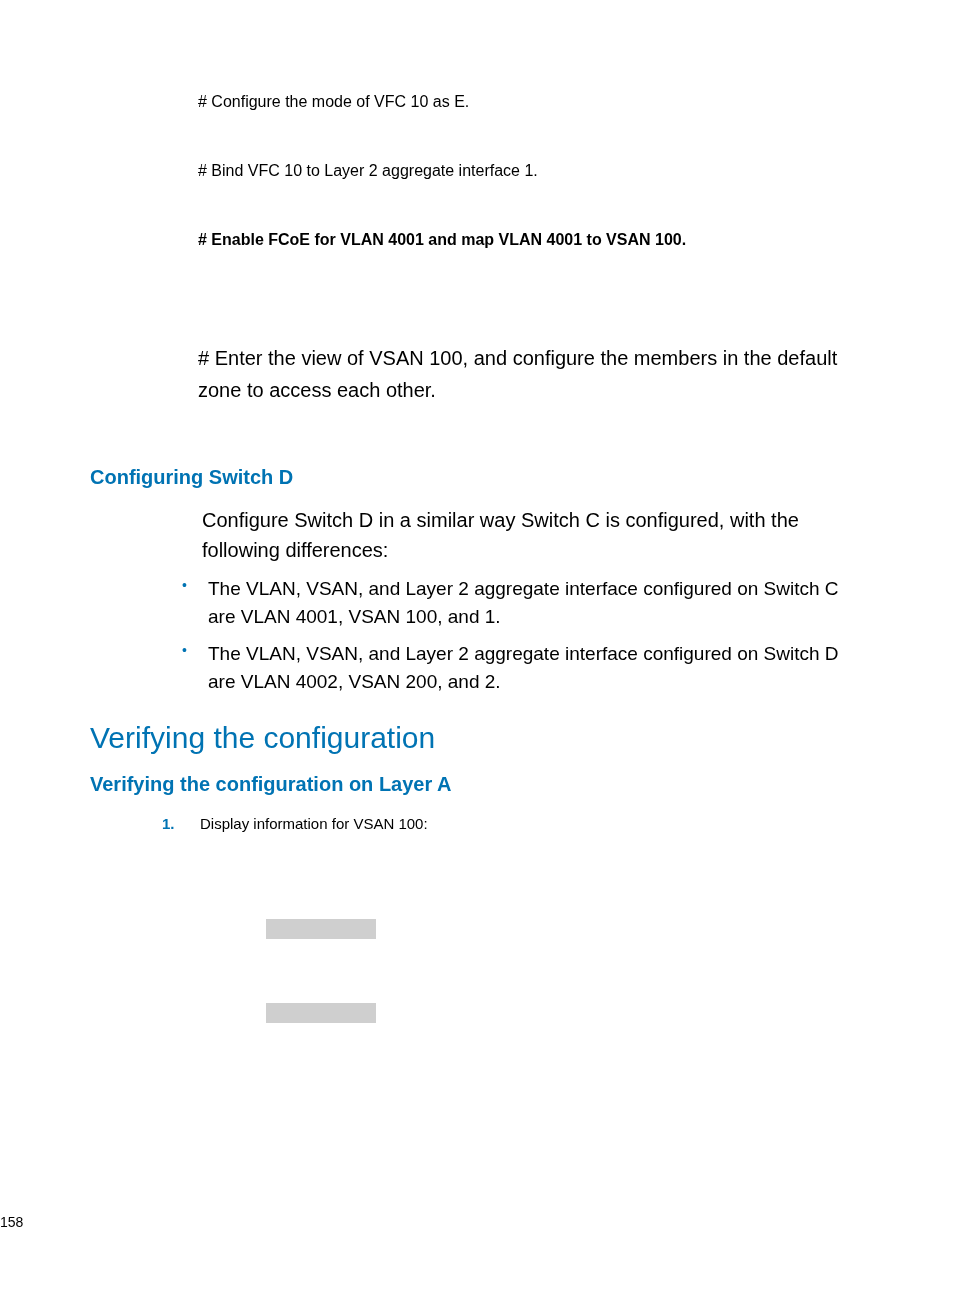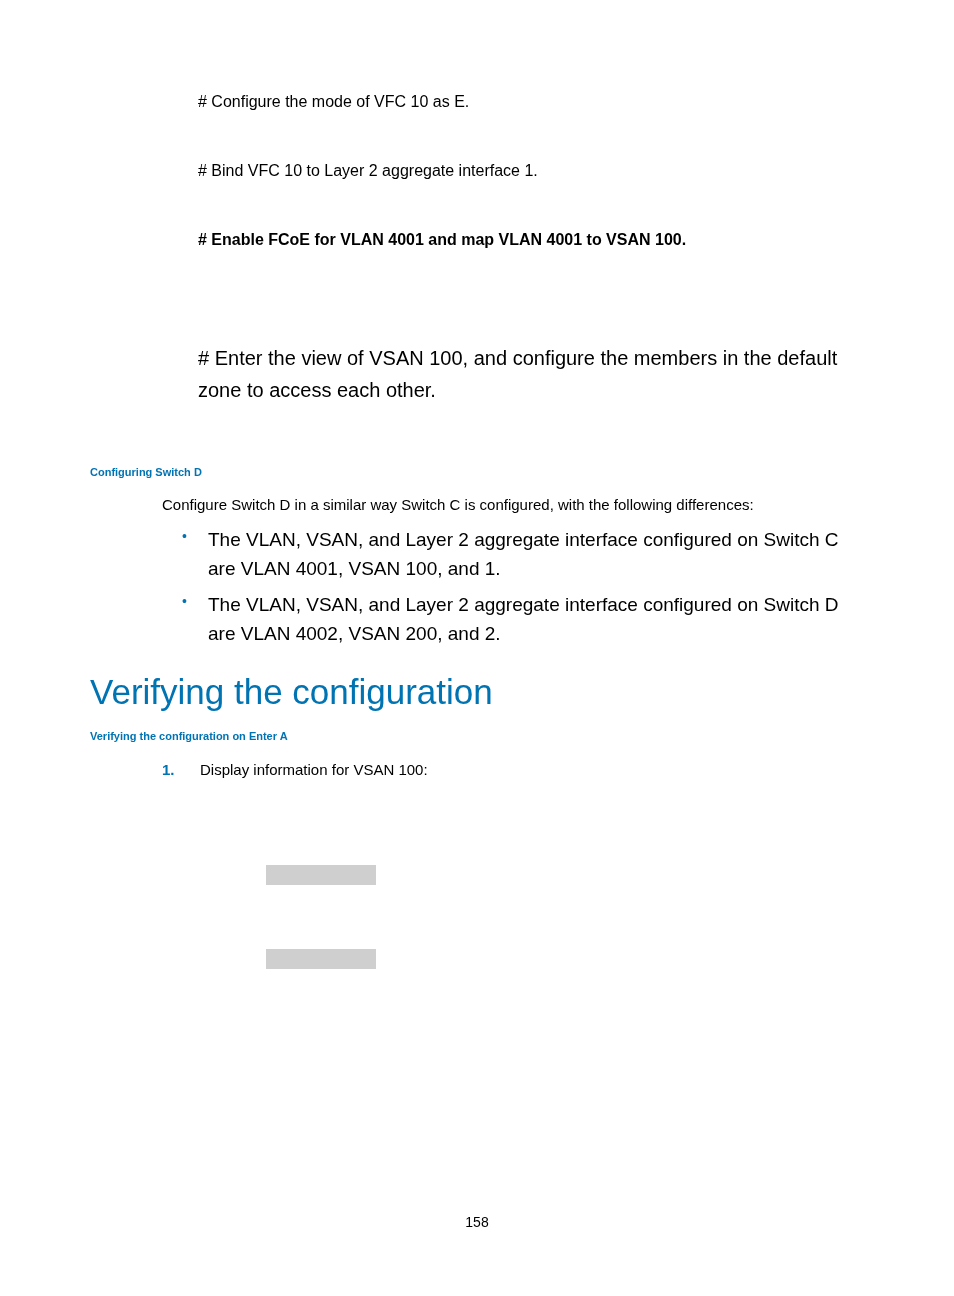--- a/index.html
+++ b/index.html
@@ -23,28 +23,28 @@
     line-height: 1.45;
   }
   .step-multi {
     margin-left: 108px;
     margin-bottom: 46px;
     font-size: 20px;
     line-height: 1.6;
   }
   .h3 {
     color: #0073b3;
-    font-size: 11px;
+    font-size: 20px;
     font-weight: bold;
     margin-top: 60px;
     margin-bottom: 16px;
   }
   .body-text {
-    margin-left: 72px;
-    font-size: 15px;
+    margin-left: 112px;
+    font-size: 20px;
     line-height: 1.5;
     margin-bottom: 10px;
   }
   ul.bullets {
     list-style: none;
     padding: 0;
     margin: 0 0 10px 90px;
   }
   ul.bullets li {
     position: relative;
@@ -56,21 +56,21 @@
   ul.bullets li::before {
     content: "•";
     color: #0073b3;
     position: absolute;
     left: 2px;
     top: 0;
     font-size: 14px;
   }
   .h2 {
     color: #0073b3;
-    font-size: 35px;
+    font-size: 30px;
     font-weight: 300;
     margin-top: 24px;
     margin-bottom: 16px;
   }
   ol.numbered {
     list-style: none;
     padding: 0;
     margin: 0 0 0 72px;
     counter-reset: item;
   }
@@ -102,21 +102,21 @@
     display: inline-block;
     width: 110px;
     height: 20px;
     background: #cfcfcf;
   }
   .page-num {
     position: absolute;
     bottom: 66px;
     left: 0;
     right: 0;
-    text-align: center;
+    text-align: left;
     font-size: 14px;
   }
 </style>
 </head>
 <body>
 
 <div class="page">
 
   <div class="step"># Configure the mode of VFC 10 as E.</div>
   <div class="step"># Bind VFC 10 to Layer 2 aggregate interface 1.</div>
@@ -124,21 +124,21 @@
   <div class="step-multi"># Enter the view of VSAN 100, and configure the members in the default zone to access each other.</div>
 
   <div class="h3">Configuring Switch D</div>
   <div class="body-text">Configure Switch D in a similar way Switch C is configured, with the following differences:</div>
   <ul class="bullets">
     <li>The VLAN, VSAN, and Layer 2 aggregate interface configured on Switch C are VLAN 4001, VSAN 100, and 1.</li>
     <li>The VLAN, VSAN, and Layer 2 aggregate interface configured on Switch D are VLAN 4002, VSAN 200, and 2.</li>
   </ul>
 
   <div class="h2">Verifying the configuration</div>
-  <div class="h3" style="margin-top:18px;">Verifying the configuration on Enter A</div>
+  <div class="h3" style="margin-top:18px;">Verifying the configuration on Layer A</div>
 
   <ol class="numbered">
     <li>
       <span class="num-marker">1.</span>
       <span>Display information for VSAN 100:</span>
     </li>
   </ol>
 
   <div class="redact-row">
     <span class="redact"></span>

